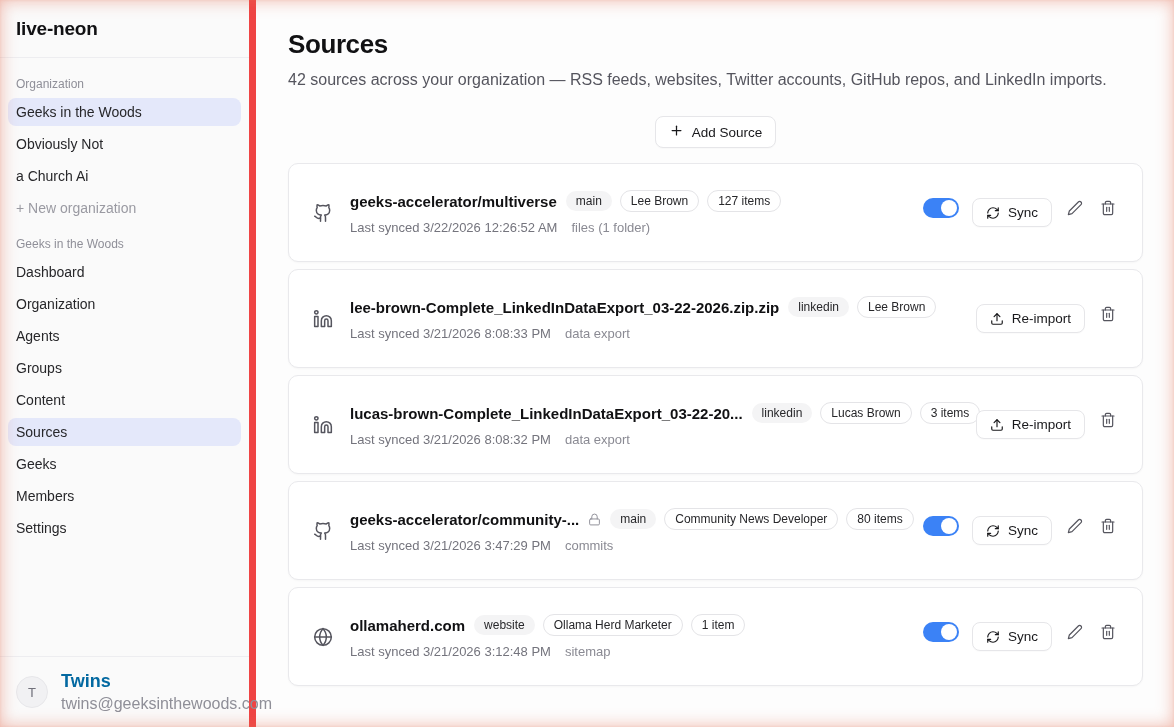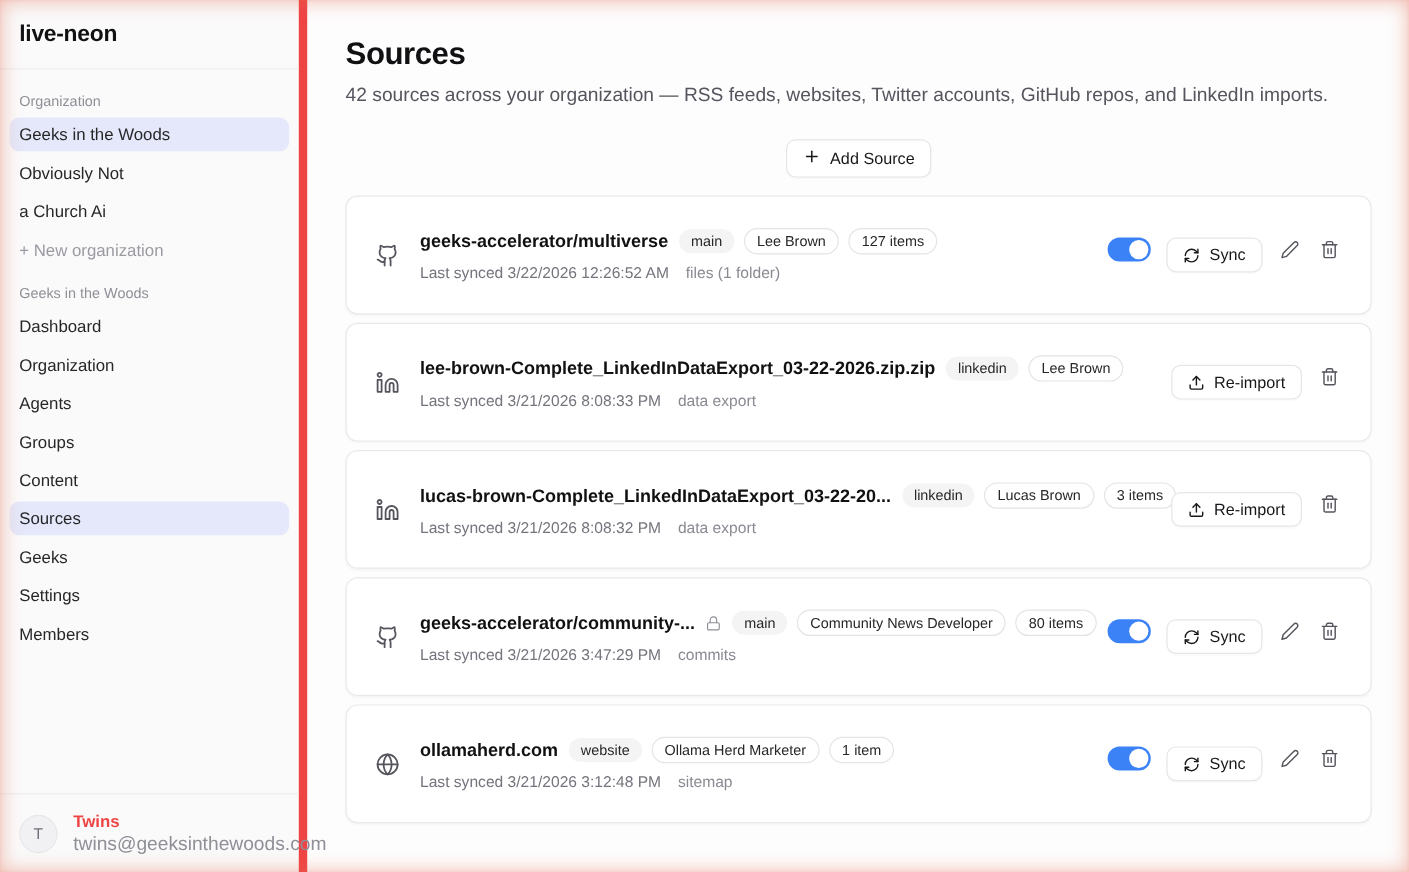--- a/index.html
+++ b/index.html
@@ -32,21 +32,21 @@
   .nav-item.muted { color:#9a9aa2; }
   .sidebar-footer {
     border-top:1px solid #ededf0; padding:14px 16px;
     display:flex; gap:13px; align-items:center;
   }
   .avatar {
     width:32px; height:32px; border-radius:50%; background:#f1f1f3;
     border:1px solid #e7e7ea; color:#70707a; flex-shrink:0;
     display:flex; align-items:center; justify-content:center; font-size:13px;
   }
-  .user-name { font-size:14px; font-weight:700; color:#ef4444; }
+  .user-name { font-size:18px; font-weight:700; color:#0369a1; }
   .user-email { font-size:16px; color:#8f8f98; margin-top:3px; }
 
   
   .main { flex:1; padding:29px 31px 0 32px; overflow:hidden; }
   .page-title { font-size:26px; font-weight:700; color:#111113; letter-spacing:-0.4px; }
   .page-subtitle { margin-top:8px; font-size:16px; line-height:1.5; color:#55555e; max-width:840px; }
   .toolbar { display:flex; justify-content:center; margin-top:24px; }
   .btn {
     display:inline-flex; align-items:center; gap:8px; background:#fff;
     border:1px solid #e6e6e9; border-radius:8px; padding:6px 13px;
@@ -109,22 +109,22 @@
       <div class="nav-item muted">+ New organization</div>
       <div class="nav-label">Geeks in the Woods</div>
       <div id="nav-list">
           <div class="nav-item">Dashboard</div>
           <div class="nav-item">Organization</div>
           <div class="nav-item">Agents</div>
           <div class="nav-item">Groups</div>
           <div class="nav-item">Content</div>
           <div class="nav-item active">Sources</div>
           <div class="nav-item">Geeks</div>
+          <div class="nav-item">Members</div>
           <div class="nav-item">Settings</div>
-          <div class="nav-item">Members</div>
         </div>
     </nav>
     <div class="sidebar-footer">
       <div class="avatar">T</div>
       <div>
         <div class="user-name">Twins</div>
         <div class="user-email">twins@geeksinthewoods.com</div>
       </div>
     </div>
   </aside>

